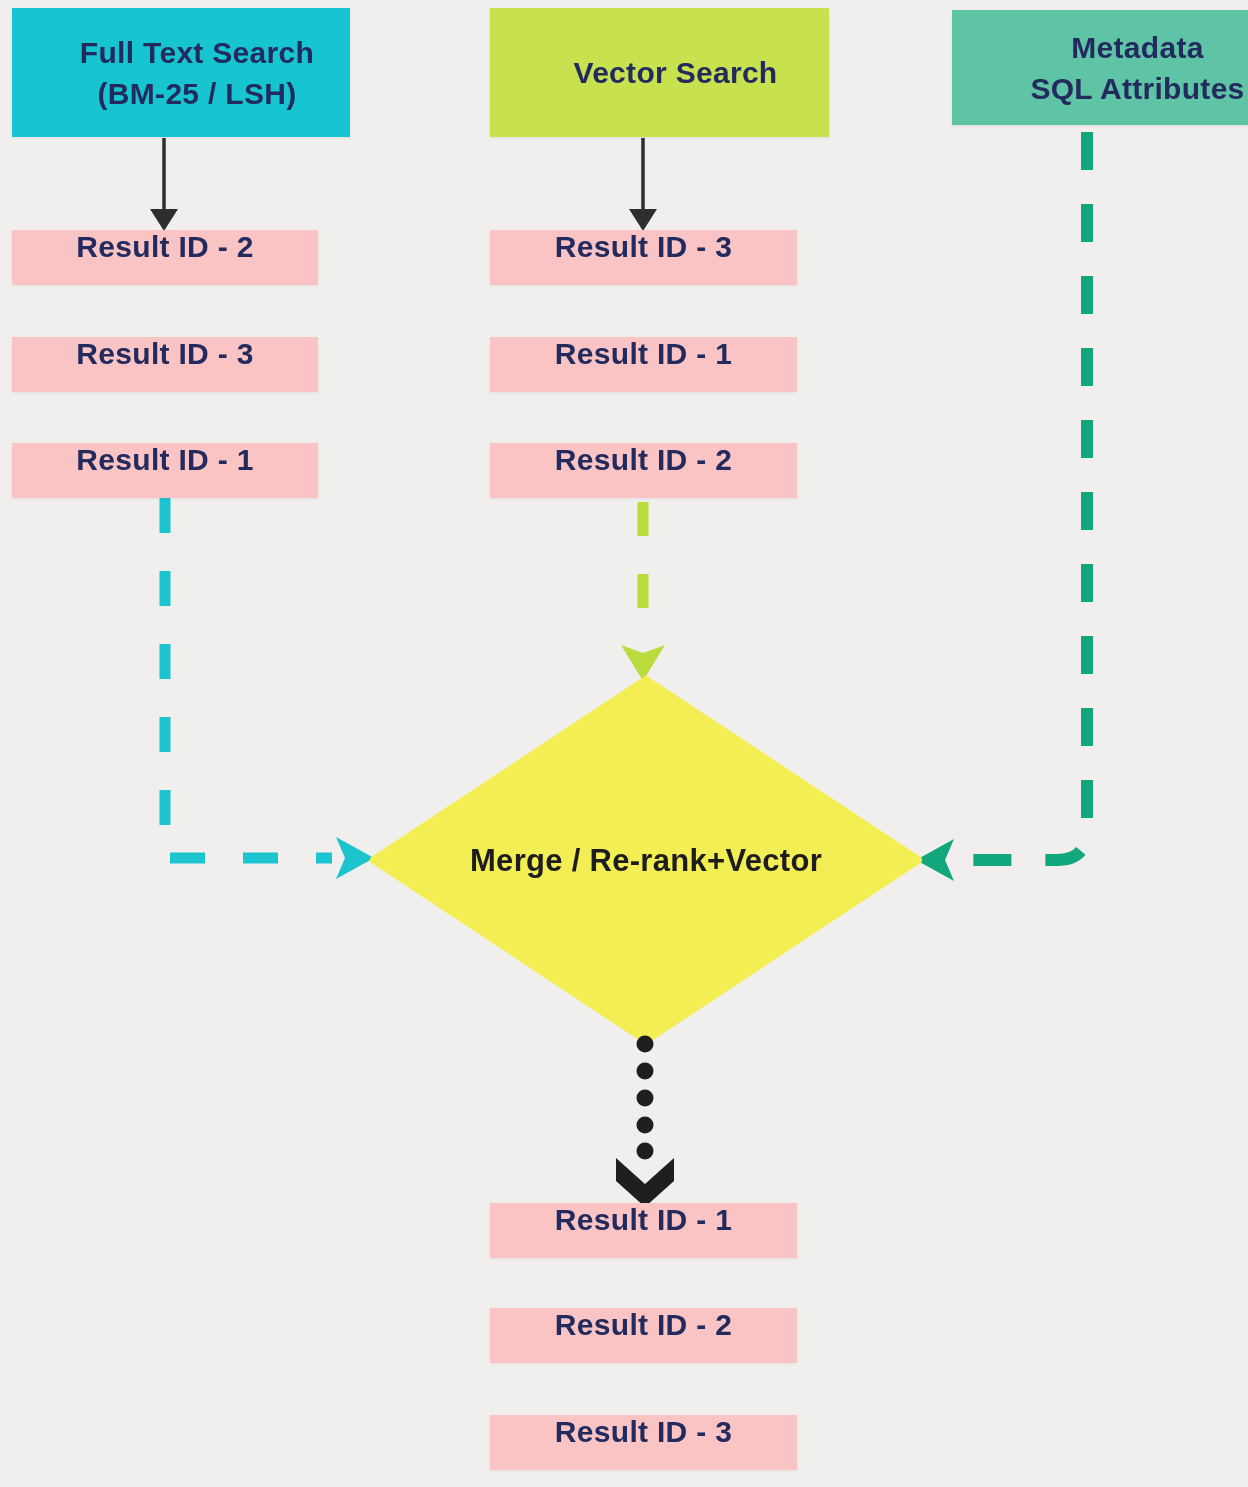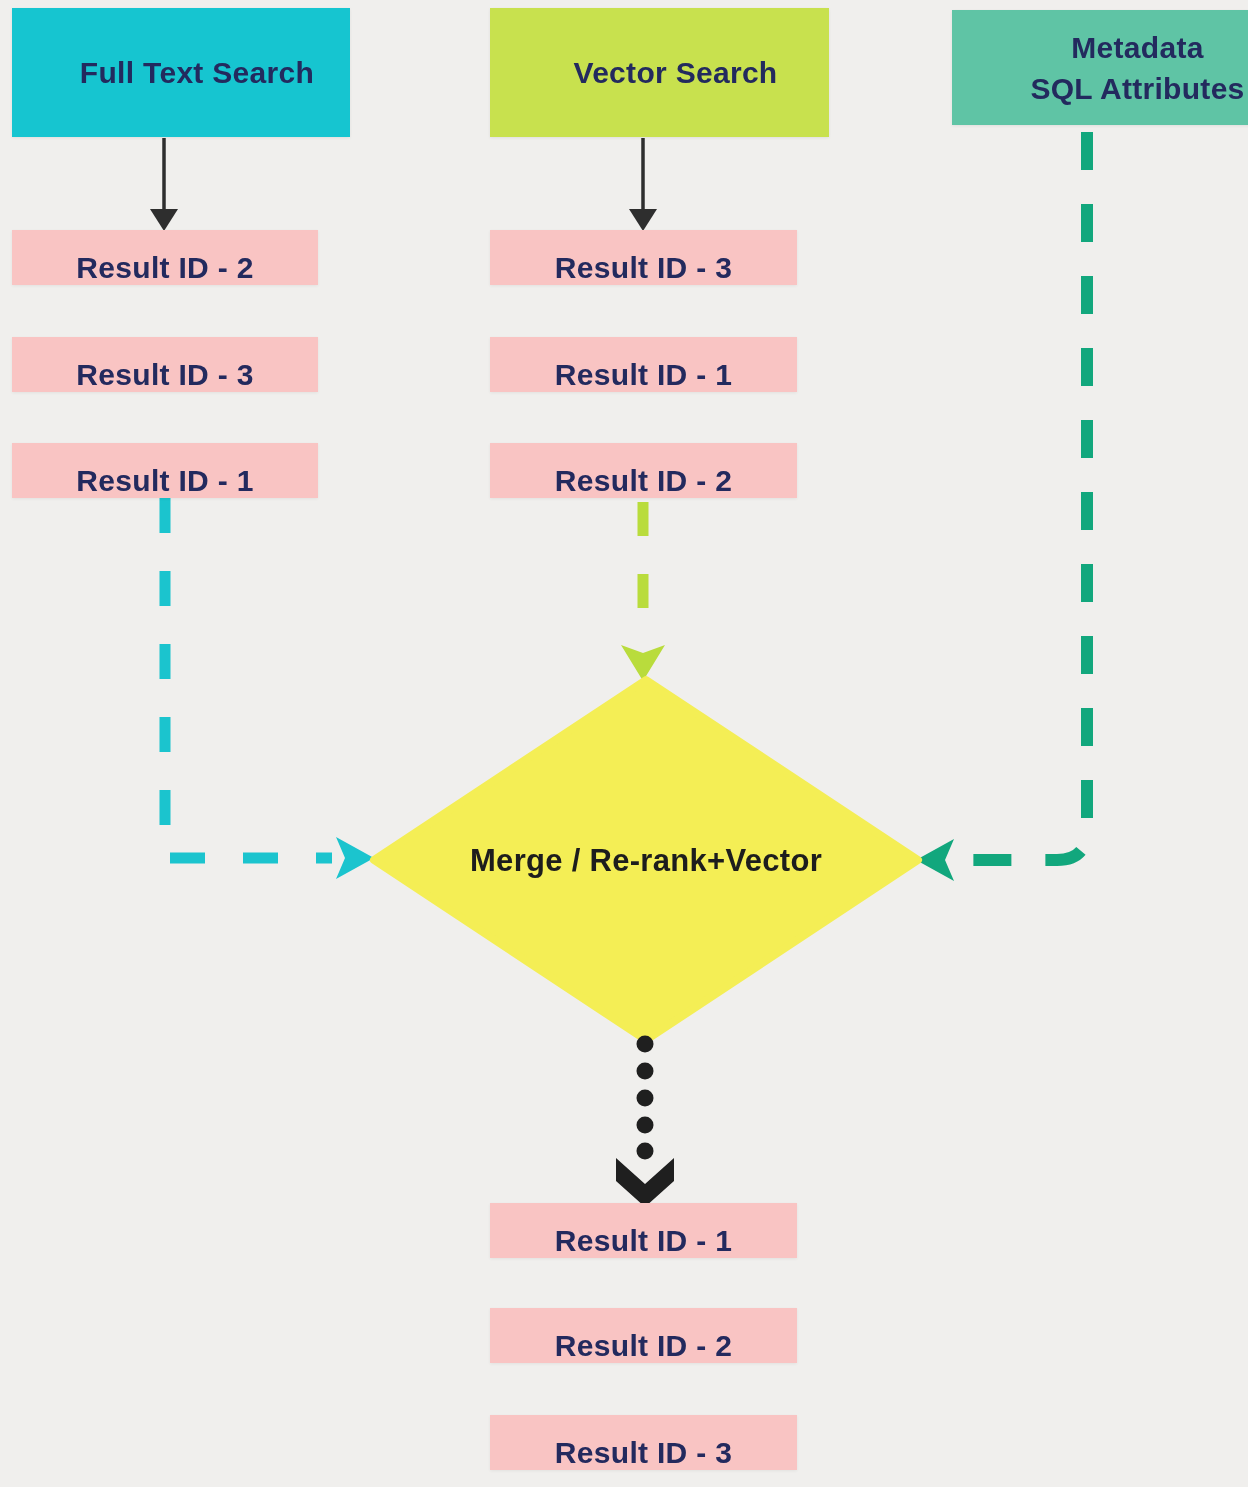--- a/index.html
+++ b/index.html
@@ -49,21 +49,21 @@
   }
   .node-metadata {
     left: 933px; top: 10px;
     width: 307px; height: 115px;
     background: #5fc4a5;
     margin-left: 19px;
   }
   .result {
     position: absolute;
     display: flex;
-    align-items: flex-end;
+    align-items: flex-start;
     justify-content: center;
     text-align: center;
     width: 306px; height: 55px;
     background: #f9c4c3;
     color: #232a5e;
     font-weight: 700;
     font-size: 30px;
     letter-spacing: 0.3px;
     box-shadow: 0 1px 3px rgba(0,0,0,0.06);
   }
@@ -131,20 +131,21 @@
       <circle cx="645" cy="1071" r="8.5" fill="#1f1f1f"></circle>
       <circle cx="645" cy="1098" r="8.5" fill="#1f1f1f"></circle>
       <circle cx="645" cy="1125" r="8.5" fill="#1f1f1f"></circle>
       <circle cx="645" cy="1151" r="8.5" fill="#1f1f1f"></circle>
       <polygon points="616,1158 645,1184 674,1158 674,1181 645,1207 616,1181" fill="#1f1f1f"></polygon>
     </g>
   </svg>
 
   <div class="node node-fulltext">
     <span>Full Text Search</span>
+    <span>(BM-25 / LSH)</span>
   </div>
 
   <div class="node node-vector">
     <span>Vector Search</span>
   </div>
 
   <div class="node node-metadata">
     <span>Metadata</span>
     <span>SQL Attributes</span>
   </div>

